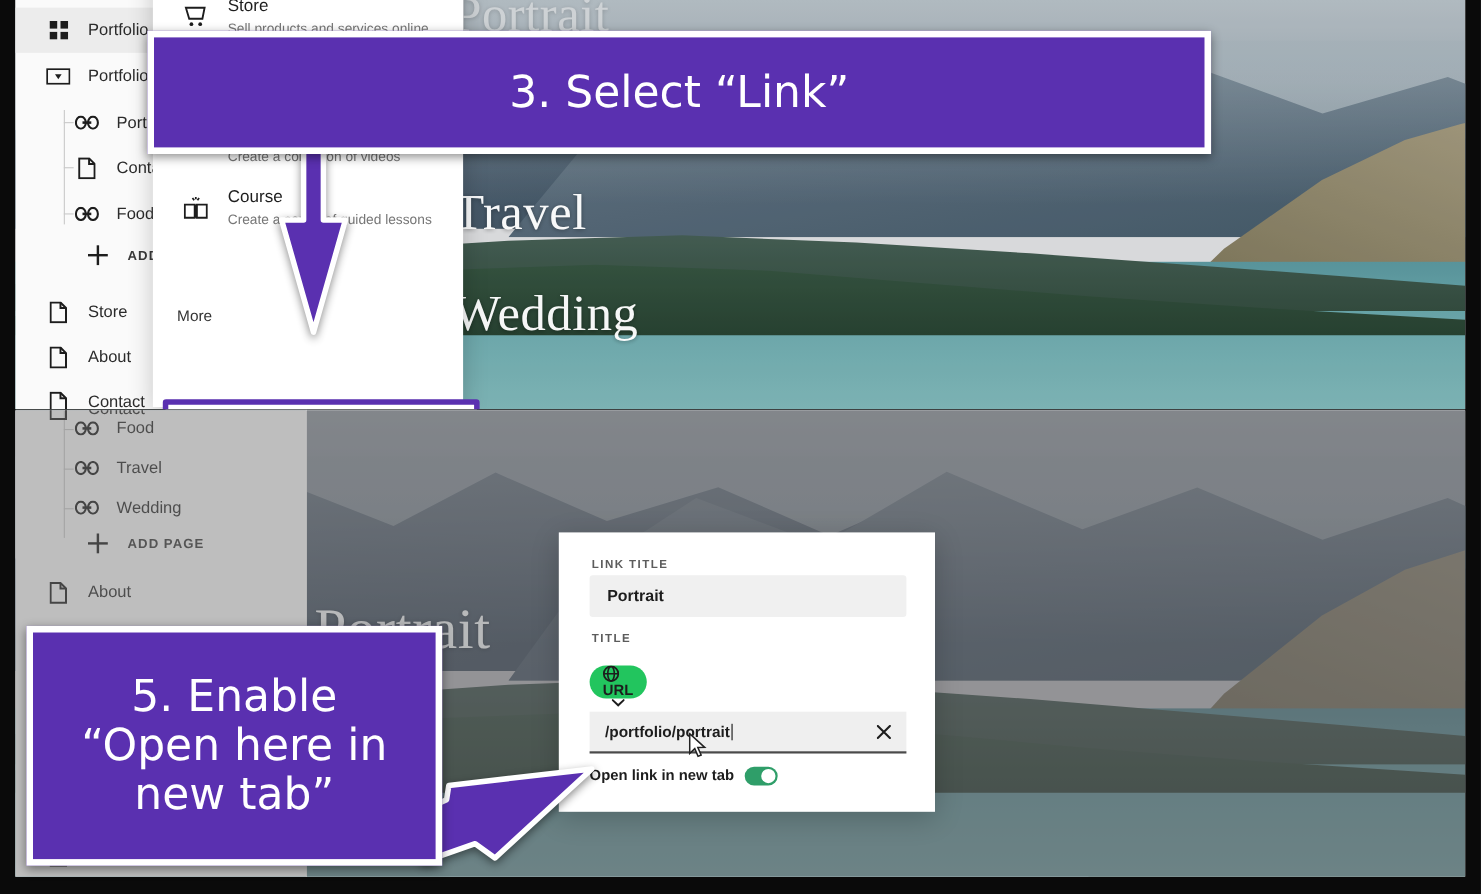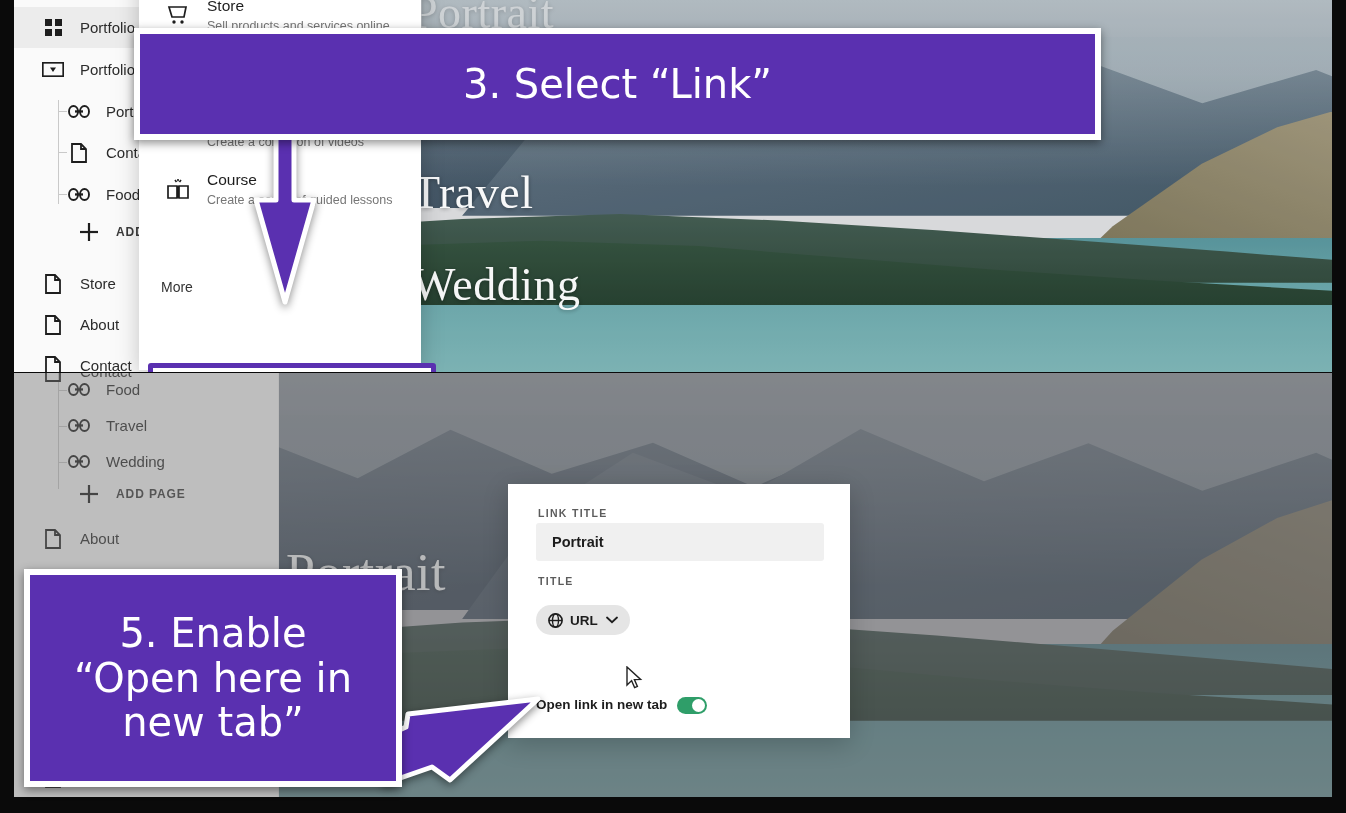--- a/index.html
+++ b/index.html
@@ -66,22 +66,22 @@
   .mtitle{font-size:15.5px;color:#1d1d1d;line-height:1.25;}
   .mdesc{font-size:12.5px;color:#767676;line-height:1.3;margin-top:2px;}
   .msec{position:absolute;left:22px;font-size:14px;color:#333;}
   .hilite{position:absolute;border:5px solid #5A30B0;border-radius:3px;background:#fff;}
 
   
   .panel{position:absolute;background:#fff;box-shadow:0 6px 24px rgba(0,0,0,.2);}
   .flabel{position:absolute;font-size:10.5px;font-weight:700;letter-spacing:1.3px;color:#5c5c5c;}
   .finput{position:absolute;background:#f0f0f0;border-radius:3px;display:flex;align-items:center;}
   .finput span{margin-left:16px;font-size:14.5px;color:#1d1d1d;font-weight:700;}
-  .fselect{position:absolute;background:#e5e5e5;border-radius:16px;display:flex;align-items:center;
-           padding:0 12px;font-size:13.5px;font-weight:700;color:#1d1d1d;}
+  .fselect{position:absolute;background:#22c55e;border-radius:16px;display:flex;align-items:flex-start;
+           padding:0 12px;font-size:13.5px;font-weight:700;color:#1d1d1d;flex-direction:column;}
   .urlbox{position:absolute;background:#efefef;border-bottom:2px solid #4a4a4a;display:flex;
           align-items:center;justify-content:space-between;}
   .urlbox .u{margin-left:14px;font-size:14px;color:#1d1d1d;font-weight:700;}
   .caret{display:inline-block;width:1px;height:15px;background:#111;vertical-align:-3px;margin-left:1px;}
   .toggleRow{position:absolute;display:flex;font-size:13.5px;color:#1d1d1d;font-weight:700;}
   .tg{width:30px;height:17px;border-radius:9px;background:#2f9e69;margin-left:10px;position:relative;}
   .tg::after{content:"";position:absolute;right:2px;top:2px;width:13px;height:13px;border-radius:50%;background:#fff;}
 
   
   .callout{position:absolute;background:#5A30B0;border:6px solid #fff;
@@ -400,20 +400,28 @@
             </svg>
         </span>
         <span>URL</span>
         <span style="margin-left:8px;display:flex;">
           <svg width="12" height="8" viewBox="0 0 12 8">
               <path d="M1 1.5 L6 6.2 L11 1.5" fill="none" stroke="#1d1d1d" stroke-width="1.8" stroke-linecap="round"></path>
             </svg>
         </span>
       </div>
 
+      <div class="urlbox" style="left:28px;top:163px;width:288px;height:36px;">
+        <span class="u"><span>/portfolio/portrait</span><i class="caret"></i></span>
+        <span style="margin-right:14px;display:flex;">
+          <svg width="13" height="13" viewBox="0 0 13 13">
+              <path d="M1 1 L12 12 M12 1 L1 12" stroke="#1d1d1d" stroke-width="1.9" stroke-linecap="round"></path>
+            </svg>
+        </span>
+      </div>
 
       <div class="toggleRow" style="left:28px;top:213px;">
         <span>Open link in new tab</span>
         <span class="tg"></span>
       </div>
     </div>
 
     <div class="cursor" style="left:612px;top:293px;">
       <svg width="17" height="24" viewBox="0 0 17 24">
           <path d="M1 1 L1 19 L5.6 14.6 L8.6 21.6 L11.4 20.4 L8.4 13.6 L14.6 13.4 Z" fill="#fff" stroke="#222" stroke-width="1.4"></path>

